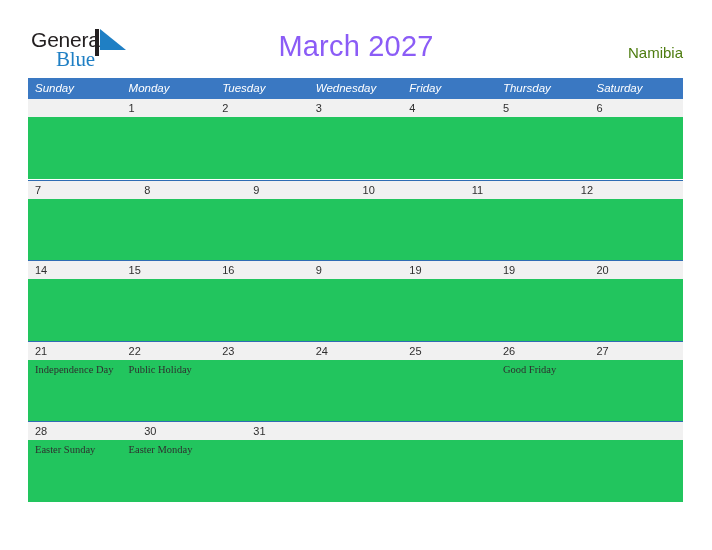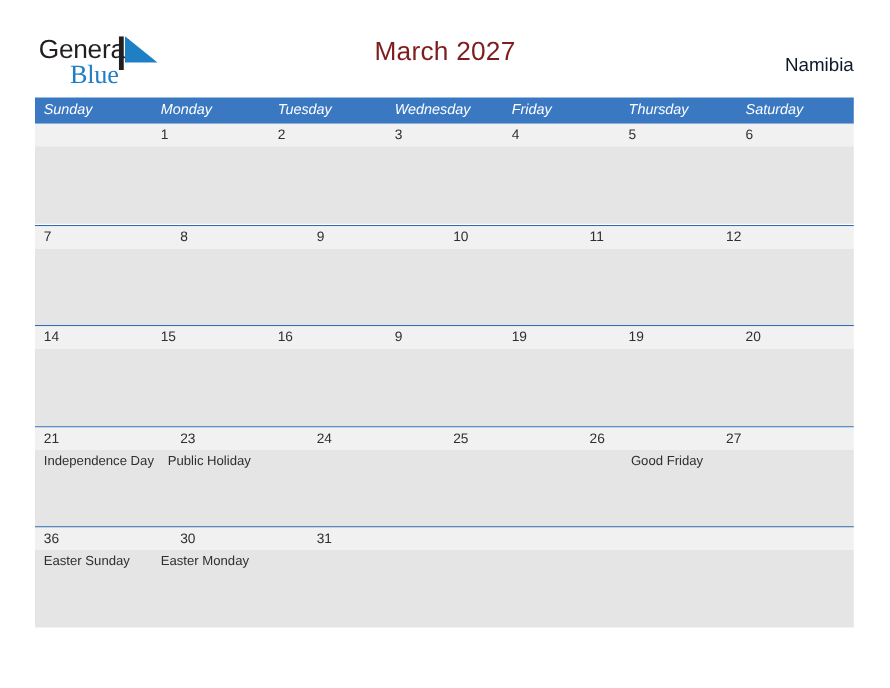--- a/index.html
+++ b/index.html
@@ -61,34 +61,34 @@
     width: 31px;
     height: 27px;
   }
 
   .cal-title {
     position: absolute;
     left: 0;
     right: 0;
     top: 30px;
     text-align: center;
-    font-size: 21px;
-    color: #7f1d1d;
+    font-size: 29px;
+    color: #8b5cf6;
     font-family: "Liberation Sans", sans-serif;
     font-weight: normal;
     margin: 0;
     letter-spacing: 0.2px;
   }
 
   .country {
     position: absolute;
     right: 29px;
     top: 44px;
     font-size: 15px;
-    color: #0f172a;
+    color: #4d7c0f;
   }
 
   
   .calendar {
     position: absolute;
     left: 28px;
     top: 78px;
     width: 655px;
   }
 
@@ -126,22 +126,23 @@
     flex: 1 1 0;
     box-sizing: border-box;
     padding: 2px 0 0 7px;
     font-size: 11px;
     color: #2f2f2f;
     line-height: 15px;
   }
 
   .event-band {
     display: flex;
-    background: #e5e5e5;
+    background: #22c55e;
     height: 62px;
+    font-family: Liberation Serif, serif;
   }
   .event-cell {
     flex: 1 1 0;
     box-sizing: border-box;
     padding: 3px 4px 0 7px;
     font-size: 10.5px;
     color: #2f2f2f;
     line-height: 13px;
   }
   .event-text {
@@ -283,20 +284,21 @@
           </div>
         <div class="event-cell">
             <span class="event-text"></span>
           </div>
       </div>
     </div>
 
     <div class="week-row">
       <div class="date-band">
         <div class="date-cell">21</div>
+        <div class="date-cell">22</div>
         <div class="date-cell">23</div>
         <div class="date-cell">24</div>
         <div class="date-cell">25</div>
         <div class="date-cell">26</div>
         <div class="date-cell">27</div>
       </div>
       <div class="event-band">
         <div class="event-cell">
             <span class="event-text">Independence Day</span>
           </div>
@@ -316,21 +318,21 @@
             <span class="event-text">Good Friday</span>
           </div>
         <div class="event-cell">
             <span class="event-text"></span>
           </div>
       </div>
     </div>
 
     <div class="week-row">
       <div class="date-band">
-        <div class="date-cell">36</div>
+        <div class="date-cell">28</div>
         <div class="date-cell">30</div>
         <div class="date-cell">31</div>
         <div class="date-cell"></div>
         <div class="date-cell"></div>
         <div class="date-cell"></div>
       </div>
       <div class="event-band">
         <div class="event-cell">
             <span class="event-text">Easter Sunday</span>
           </div>

